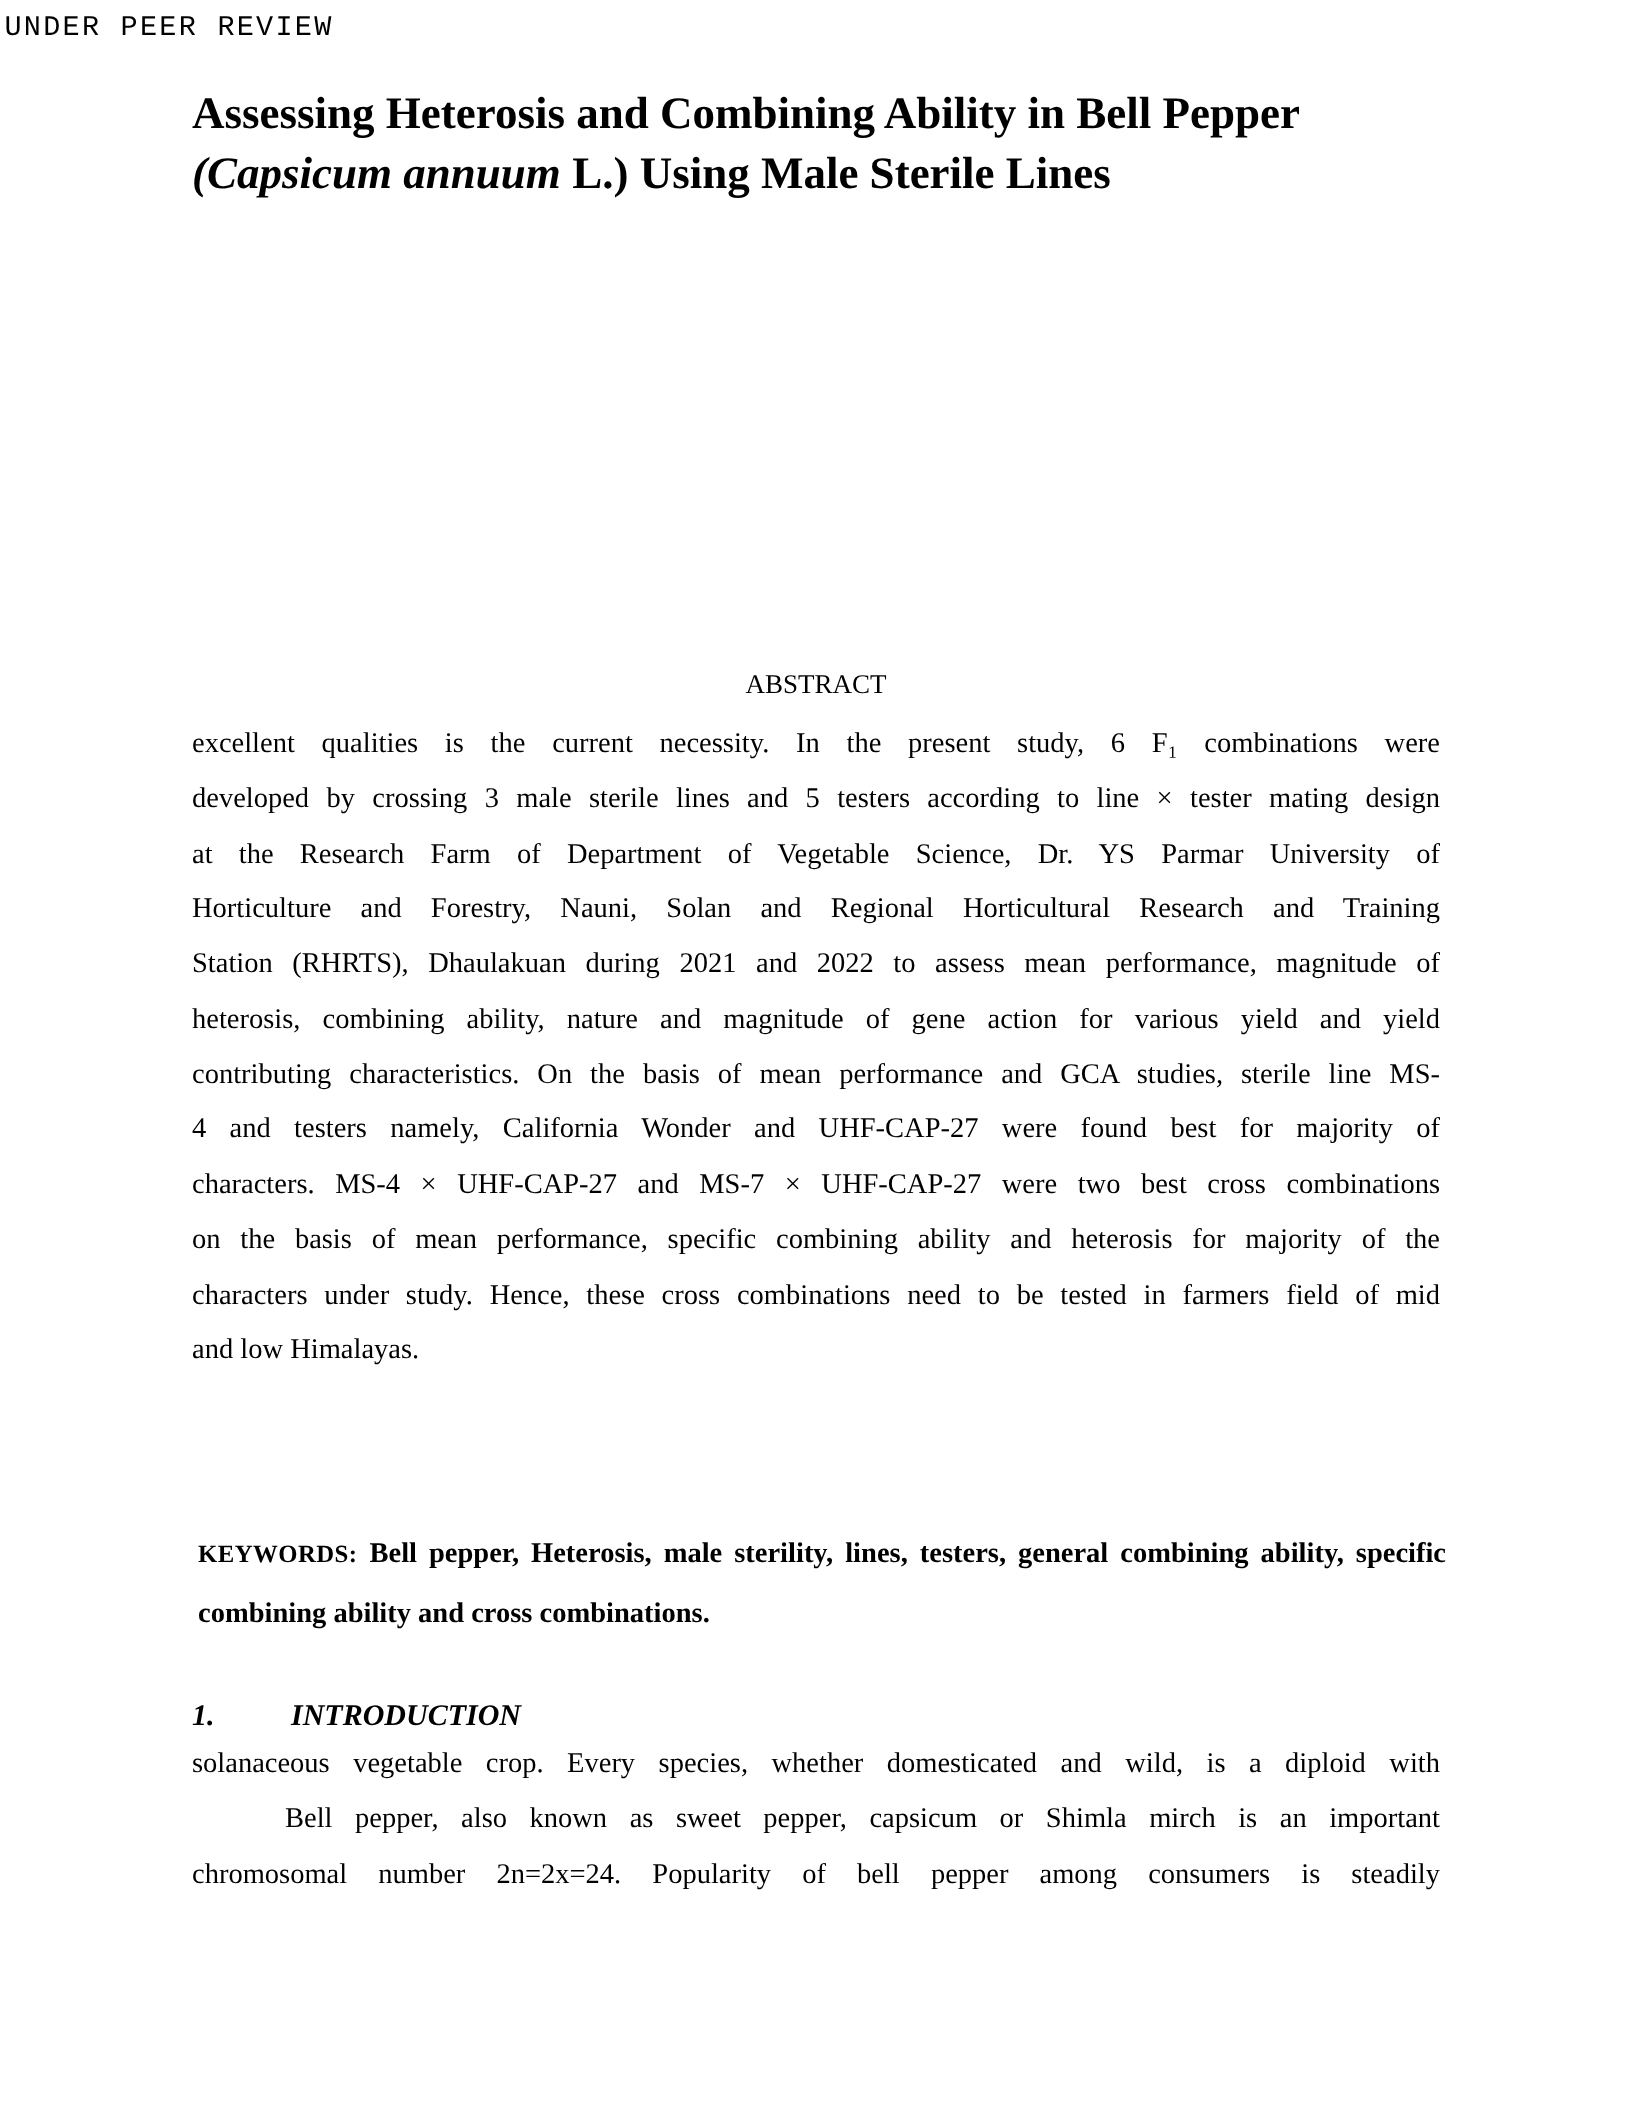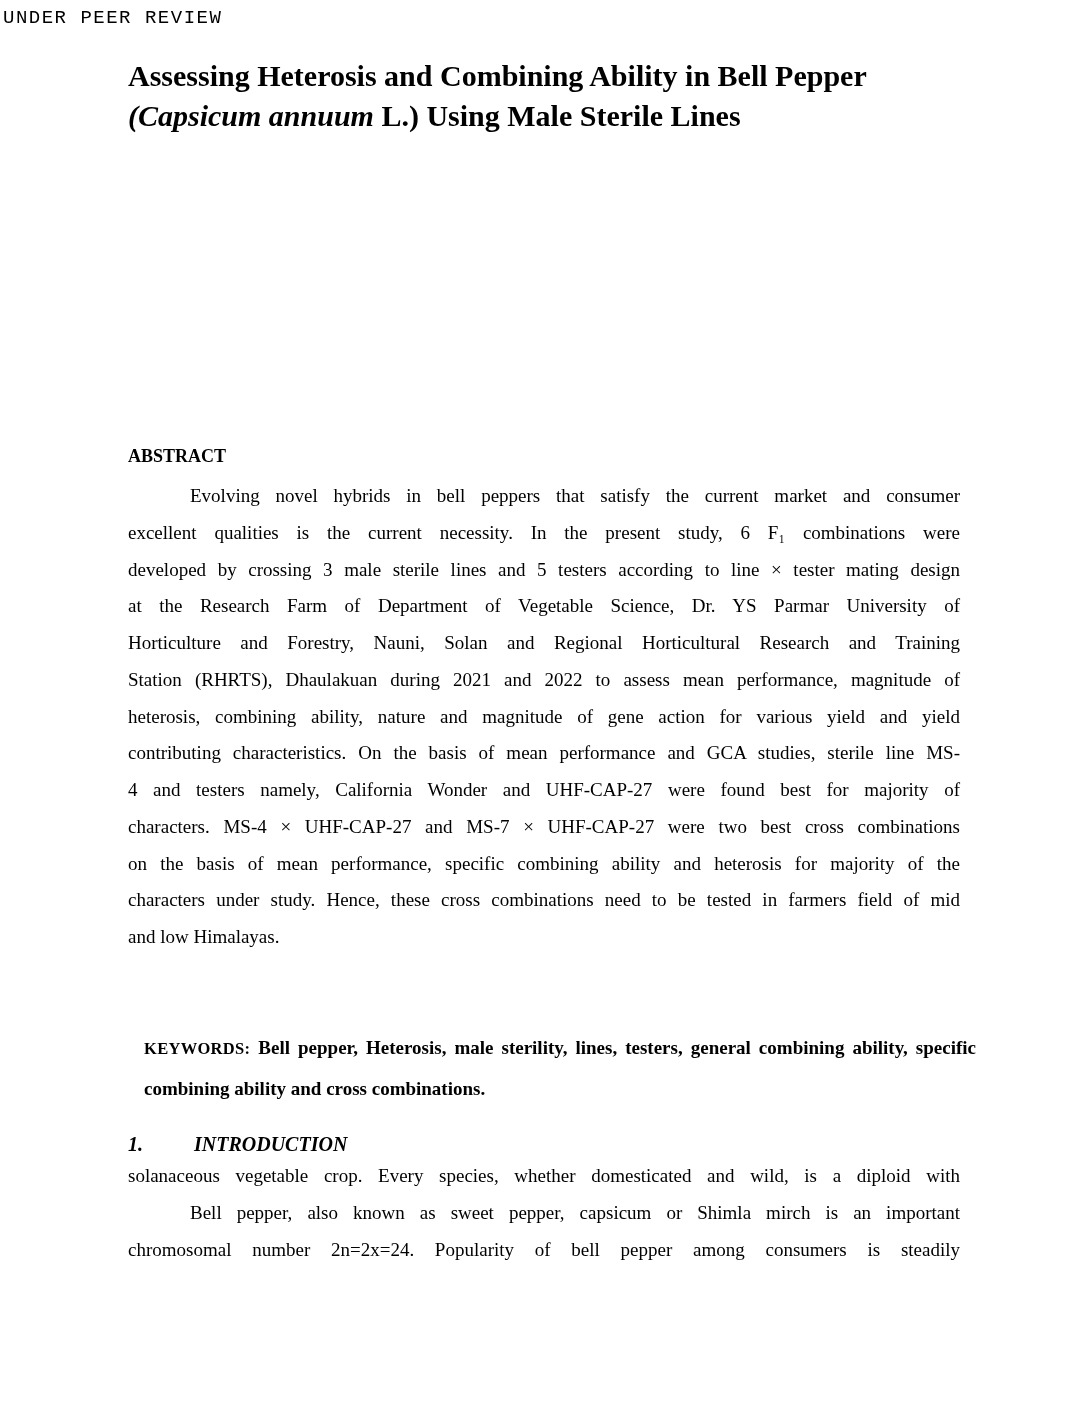--- a/index.html
+++ b/index.html
@@ -32,43 +32,43 @@
     font-size: 30px;
     font-weight: bold;
     line-height: 40px;
     margin: 0;
   }
   .italic { font-style: italic; }
   .abstract-heading {
     position: absolute;
     left: 128px; top: 446px;
     width: 832px;
-    text-align: left;
+    text-align: center;
     font-size: 18px;
-    font-weight: bold;
+    font-weight: normal;
     line-height: 20px;
   }
   .para {
     position: absolute;
     left: 128px;
     width: 832px;
     font-size: 19px;
     line-height: 36.75px;
   }
   #abstract-body { top: 478px; }
   #intro-body { top: 1158px; }
   .line { width: 832px; }
   .jline { text-align: justify; text-align-last: justify; }
   .plain { text-align: left; }
   .indent { text-indent: 62px; }
   .keywords {
     position: absolute;
     left: 128px; top: 1012px;
     width: 832px;
-    margin: 16px;
+    margin: 4px;
     font-size: 19px;
     font-weight: bold;
     line-height: 40px;
     text-align: justify;
   }
   .kw-label {
     font-size: 16.5px;
     letter-spacing: 0.3px;
   }
   .section-heading {
@@ -93,21 +93,20 @@
   <div class="watermark">UNDER PEER REVIEW</div>
 
   <h1 class="title">
     <span>Assessing Heterosis and Combining Ability in Bell Pepper</span><br>
     <span class="italic">(Capsicum annuum</span><span> L.) Using Male Sterile Lines</span>
   </h1>
 
   <div class="abstract-heading">ABSTRACT</div>
 
   <div class="para" id="abstract-body">
-      <div class="line jline indent">Evolving novel hybrids in bell peppers that satisfy the current market and consumer</div>
       <div class="line jline">excellent qualities is the current necessity. In the present study, 6 F₁ combinations were</div>
       <div class="line jline">developed by crossing 3 male sterile lines and 5 testers according to line × tester mating design</div>
       <div class="line jline">at the Research Farm of Department of Vegetable Science, Dr. YS Parmar University of</div>
       <div class="line jline">Horticulture and Forestry, Nauni, Solan and Regional Horticultural Research and Training</div>
       <div class="line jline">Station (RHRTS), Dhaulakuan during 2021 and 2022 to assess mean performance, magnitude of</div>
       <div class="line jline">heterosis, combining ability, nature and magnitude of gene action for various yield and yield</div>
       <div class="line jline">contributing characteristics. On the basis of mean performance and GCA studies, sterile line MS-</div>
       <div class="line jline">4 and testers namely, California Wonder and UHF-CAP-27 were found best for majority of</div>
       <div class="line jline">characters. MS-4 × UHF-CAP-27 and MS-7 × UHF-CAP-27 were two best cross combinations</div>
       <div class="line jline">on the basis of mean performance, specific combining ability and heterosis for majority of the</div>

